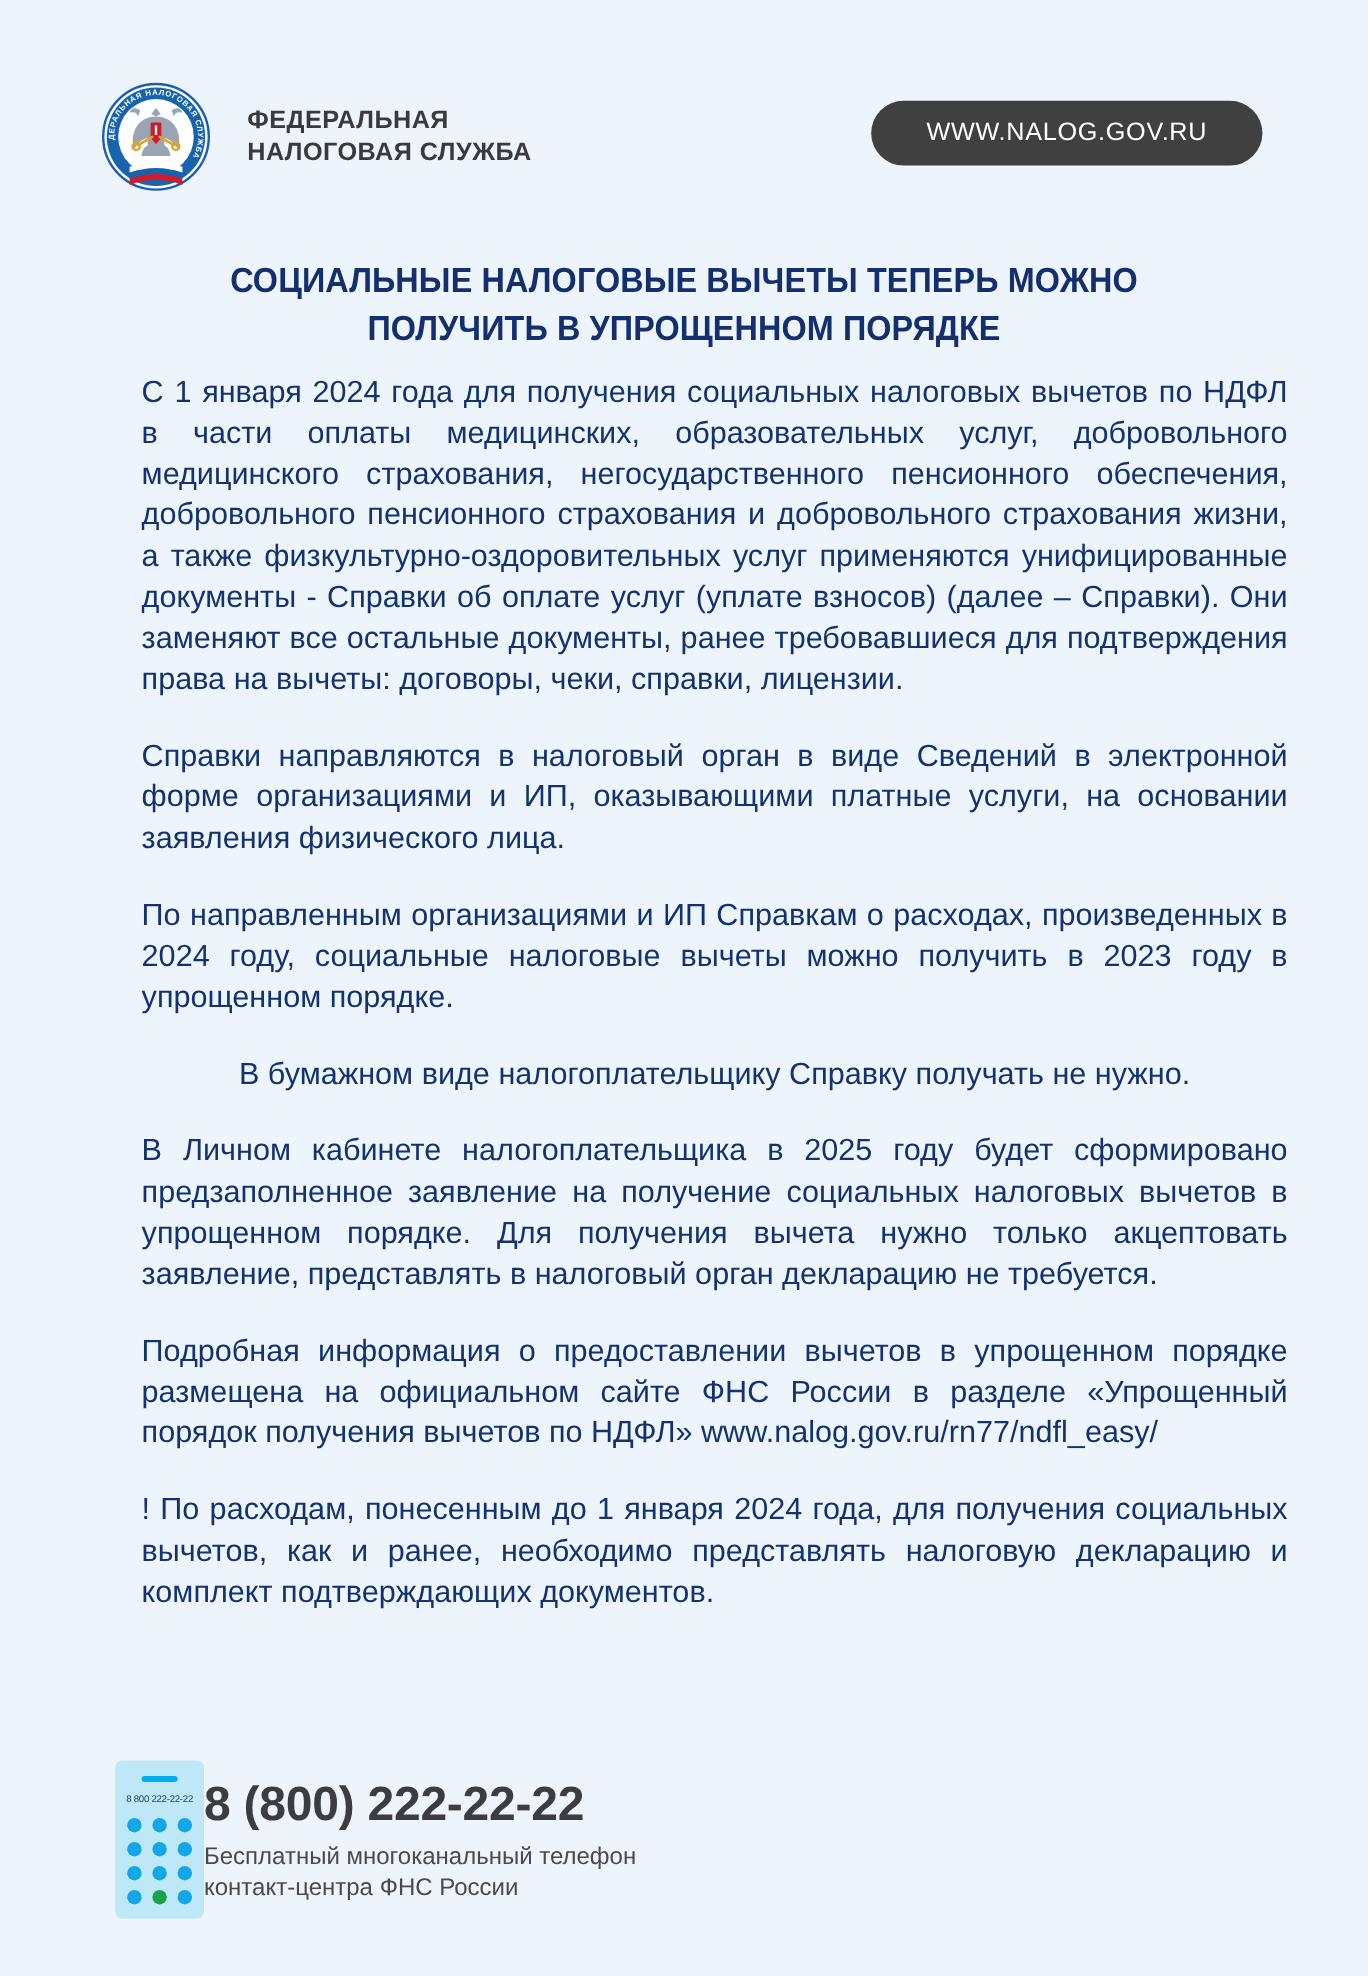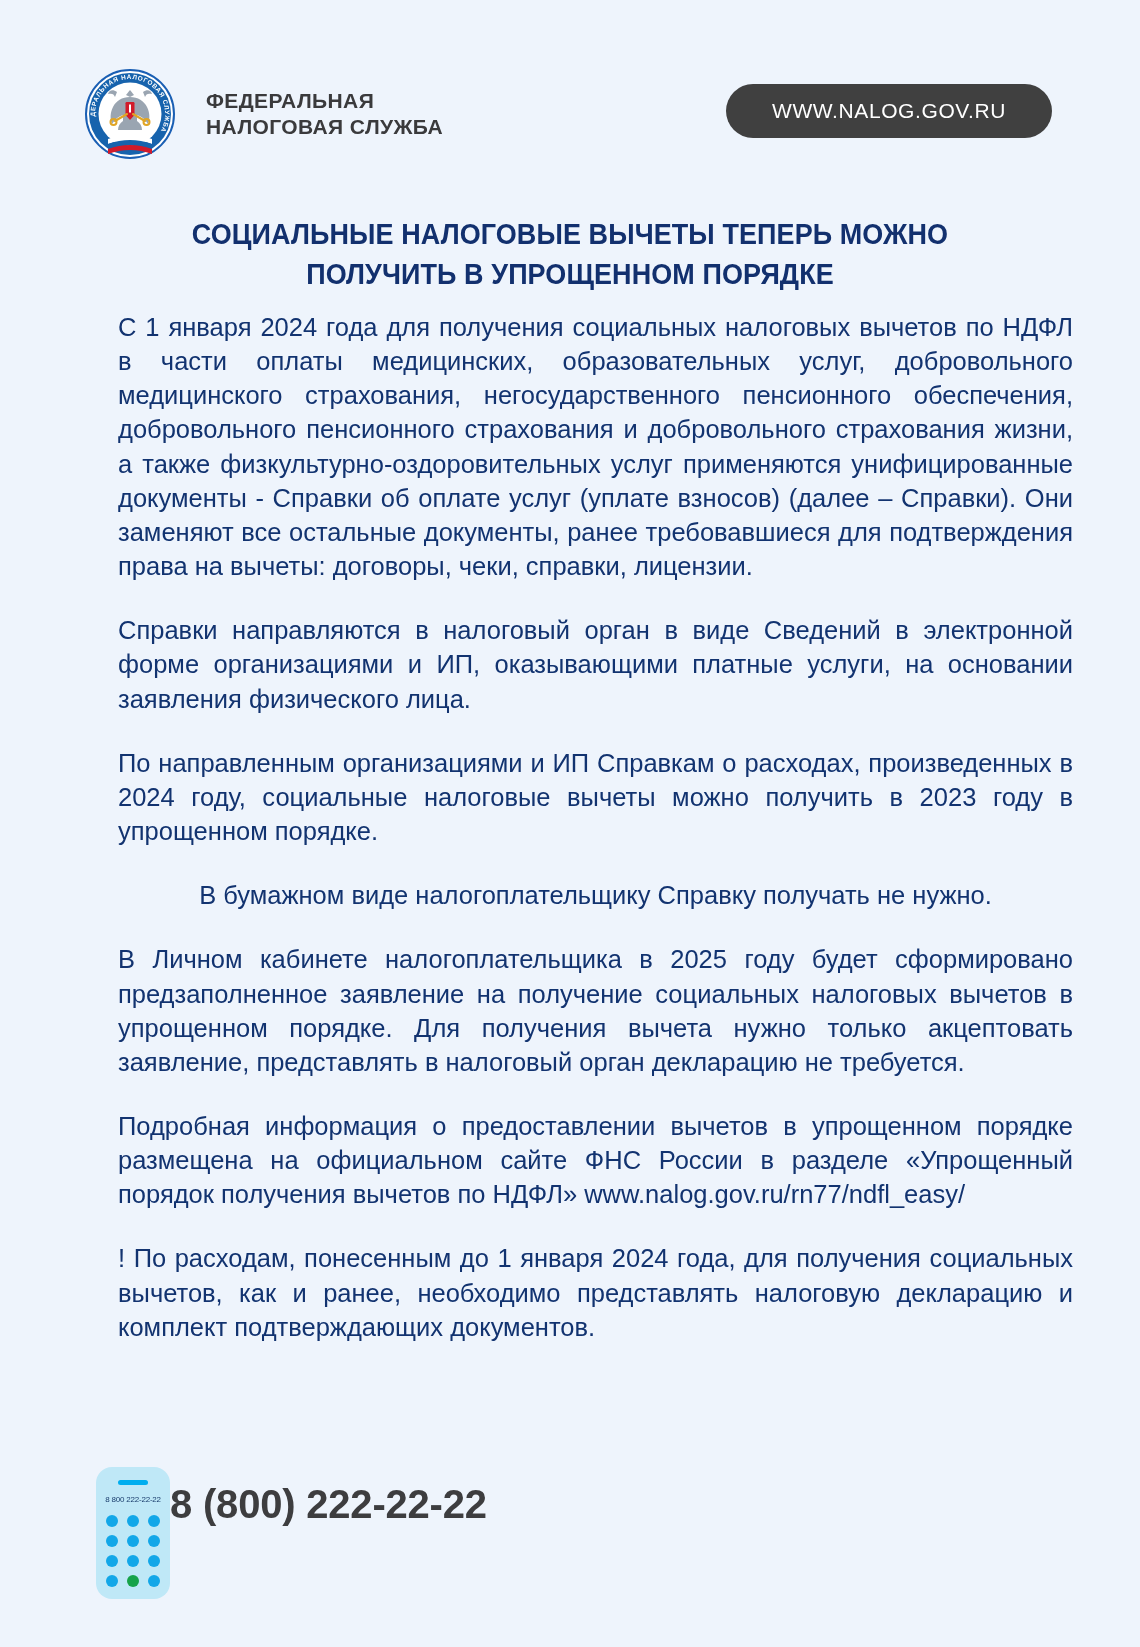--- a/index.html
+++ b/index.html
@@ -123,21 +123,21 @@
     left: 96px;
     bottom: 48px;
     display: flex;
     align-items: flex-start;
   }
 
   .phone-icon {
     width: 74px;
     height: 132px;
     background: #bfe8f7;
-    border-radius: 16px;
+    border-radius: 6px;
     position: relative;
     flex: 0 0 auto;
   }
 
   .phone-speaker {
     position: absolute;
     top: 13px;
     left: 50%;
     transform: translateX(-50%);
     width: 30px;
@@ -286,16 +286,18 @@
         <span class="key-dot"></span>
         <span class="key-dot"></span>
         <span class="key-dot"></span>
         <span class="key-dot call"></span>
         <span class="key-dot"></span>
       </div>
     </div>
 
     <div class="footer-text">
       <div class="hotline-number">8 (800) 222-22-22</div>
+      <div class="hotline-caption">Бесплатный многоканальный телефон
+контакт-центра ФНС России</div>
     </div>
   </div>
 
 </div>
 
 </body></html>

